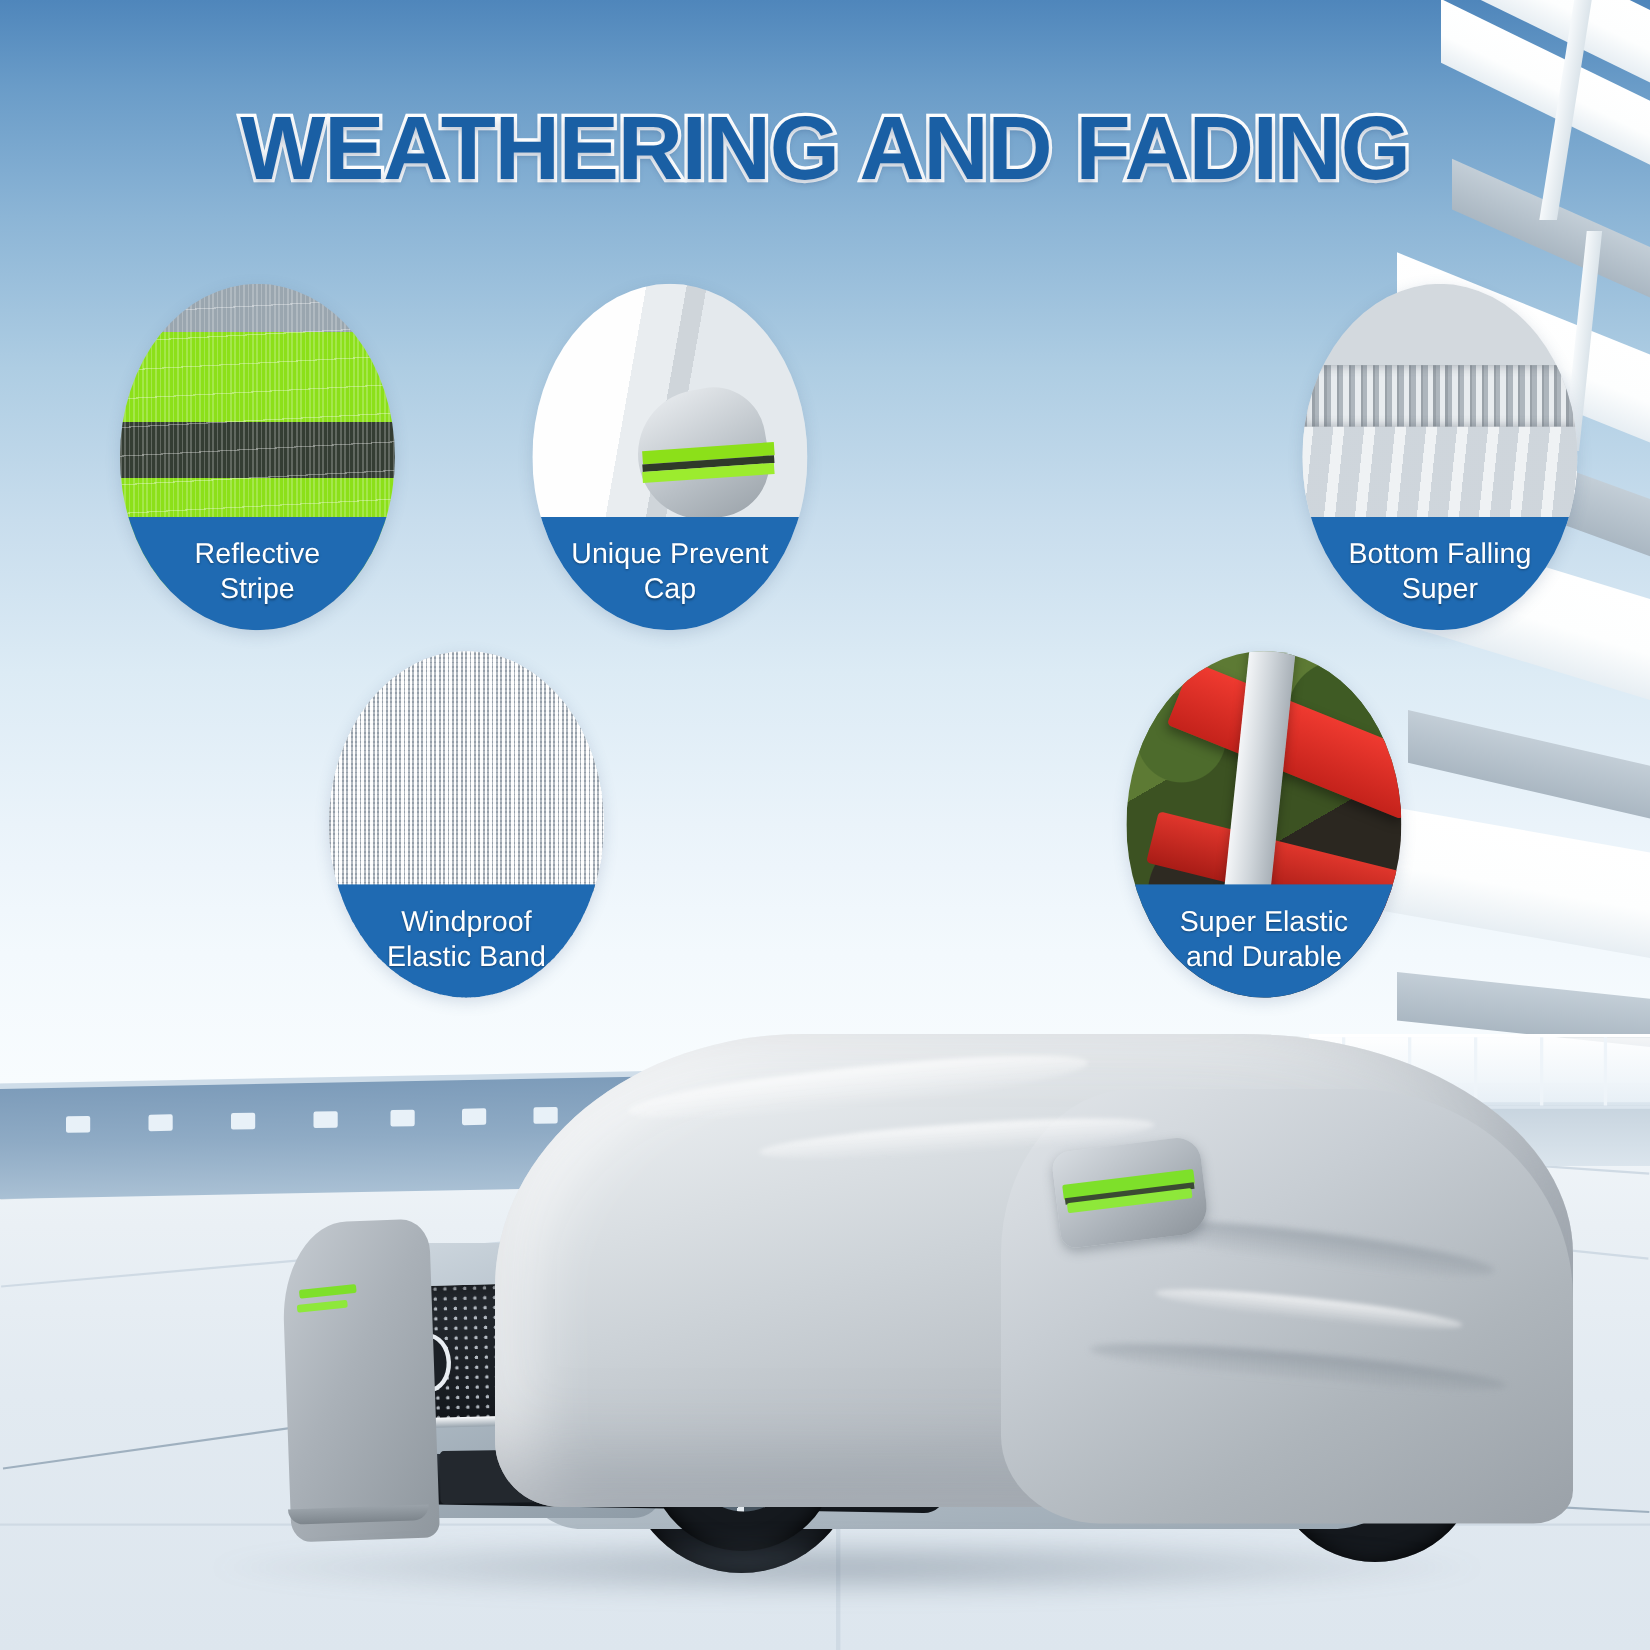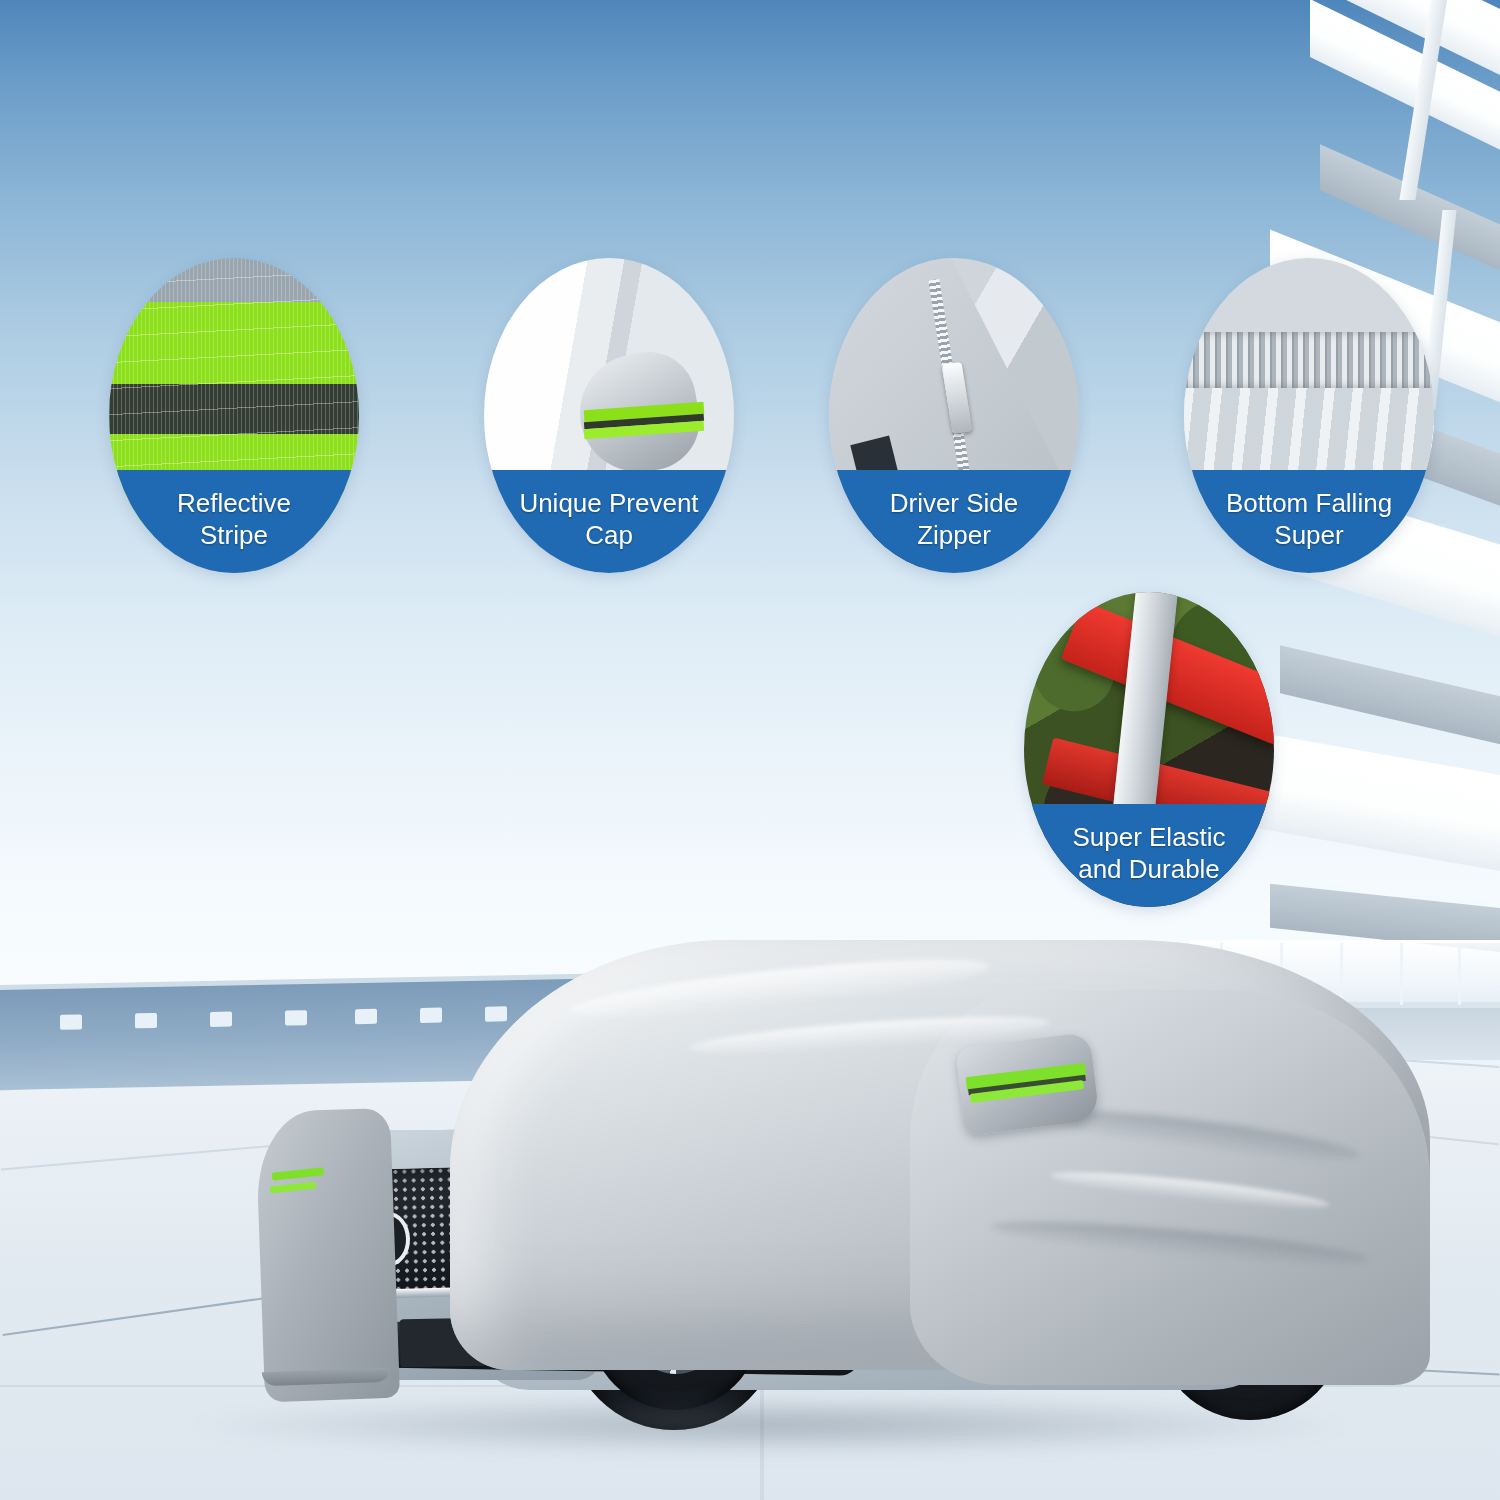--- a/index.html
+++ b/index.html
@@ -387,20 +387,21 @@
     <div class="mp-green2"></div>
 
     <div class="cover-front"></div>
     <div class="cover-front-hem"></div>
     <div class="cf-green"></div>
     <div class="cf-green2"></div>
   </div>
   <div class="shadow"></div>
 
   <h1 class="headline">
+    <span class="l2">WEATHERING AND FADING</span>
   </h1>
 
   <div class="feat" style="left:105px;top:258px;">
     <div class="disc">
       <div class="photo ph-reflective"></div>
       <div class="cap">
         <span><span>Reflective</span><br>
         <span>Stripe</span></span>
       </div>
     </div>
@@ -414,48 +415,43 @@
         <div class="dstripe"></div>
         <div class="gstripe2"></div>
       </div>
       <div class="cap">
         <span><span>Unique Prevent</span><br>
         <span>Cap</span></span>
       </div>
     </div>
   </div>
 
-  <div class="feat" style="left:825px;top:258px;">
-    <div class="disc">
-      <div class="photo ph-zipper">
-        <div class="flap"></div>
-        <div class="gap"></div>
-        <div class="teeth"></div>
-        <div class="pull"></div>
-      </div>
-      <div class="cap">
-        <span><span>Driver Side</span><br>
-        <span>Zipper</span></span>
-      </div>
-    </div>
-  </div>
 
   <div class="feat" style="left:1180px;top:258px;">
     <div class="disc">
       <div class="photo ph-elastic">
         <div class="ruche"></div>
         <div class="drape"></div>
       </div>
       <div class="cap">
         <span><span>Bottom Falling</span><br>
         <span>Super</span></span>
       </div>
     </div>
   </div>
 
+  <div class="feat" style="left:295px;top:592px;">
+    <div class="disc">
+      <div class="photo ph-mesh"></div>
+      <div class="cap">
+        <span><span>Windproof</span><br>
+        <span>Elastic Band</span></span>
+      </div>
+    </div>
+  </div>
 
 
   <div class="feat" style="left:1020px;top:592px;">
     <div class="disc">
       <div class="photo ph-durable">
         <div class="beam"></div>
         <div class="beam2"></div>
         <div class="strap"></div>
       </div>
       <div class="cap">

